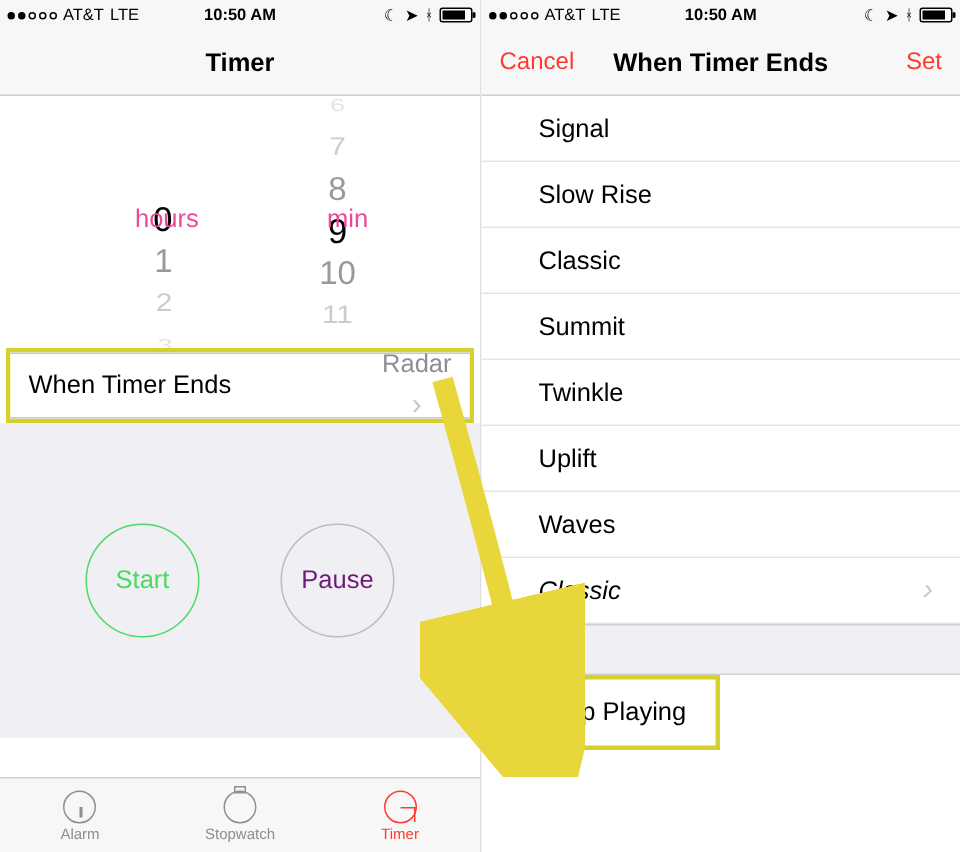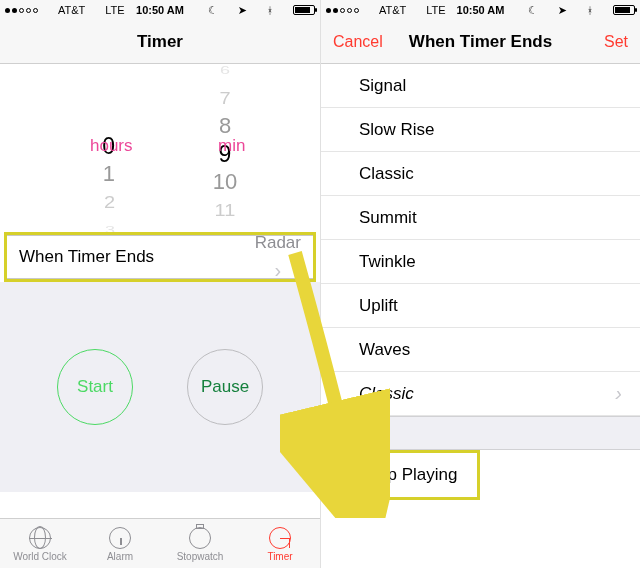--- a/index.html
+++ b/index.html
@@ -3,21 +3,21 @@
 <meta charset="utf-8">
 <style>
   * { box-sizing: border-box; margin: 0; padding: 0; }
   body { font-family: -apple-system, "Helvetica Neue", Helvetica, Arial, sans-serif; background: #fff; width: 640px; height: 568px; overflow: hidden; position: relative; }
   .panel { position: absolute; top: 0; width: 320px; height: 568px; background: #fff; }
   .panel.left { left: 0; }
   .panel.right { left: 320px; border-left: 1px solid #e0e0e0; }
 
   
   .statusbar { height: 20px; background: #f7f7f7; display: flex; align-items: center; justify-content: space-between; font-size: 11px; font-weight: 400; color: #000; padding: 0 5px; }
-  .sb-left, .sb-right { display: flex; align-items: center; gap: 20px; text-align: right; }
+  .sb-left, .sb-right { display: flex; align-items: center; gap: 4px; text-align: right; }
   .sb-center { position: absolute; left: 50%; transform: translateX(-50%); font-weight: 600; }
   .dots { display: flex; gap: 2px; }
   .dot { width: 5px; height: 5px; border-radius: 50%; }
   .dot.on { background: #000; }
   .dot.off { border: 0.5px solid #000; }
   .battery { width: 22px; height: 10px; border: 1px solid #000; border-radius: 2px; position: relative; }
   .battery::after { content: ""; position: absolute; right: -3px; top: 2px; width: 2px; height: 4px; background: #000; border-radius: 1px; }
   .battery-fill { position: absolute; left: 1px; top: 1px; bottom: 1px; width: 75%; background: #000; }
 
   
@@ -41,21 +41,21 @@
   
   .row-highlight { border: 3px solid #d6d02a; margin: 0 4px; }
   .wte-row { height: 44px; background: #fff; display: flex; align-items: center; padding: 0 12px; justify-content: space-between; font-size: 17px; border-top: 1px solid #c8c8c8; border-bottom: 1px solid #c8c8c8; }
   .wte-value { color: #8e8e93; display: flex; align-items: center; gap: 6px; flex-direction: column; }
   .chev { color: #c7c7cc; font-size: 20px; }
 
   
   .grey-area { background: #efeff4; height: 210px; display: flex; align-items: center; justify-content: space-around; padding: 0 30px; }
   .circle-btn { width: 76px; height: 76px; border-radius: 50%; display: flex; align-items: center; justify-content: center; font-size: 17px; }
   .circle-start { border: 1.5px solid #4cd964; color: #4cd964; }
-  .circle-pause { border: 1.5px solid #bcbcbf; color: #15803d; }
+  .circle-pause { border: 1.5px solid #bcbcbf; color: #701a75; }
 
   
   .tabbar { position: absolute; bottom: 0; left: 0; right: 0; height: 50px; background: #f7f7f7; border-top: 1px solid #cfcfcf; display: flex; }
   .tabitem { flex: 1; display: flex; flex-direction: column; align-items: center; justify-content: center; gap: 1px; color: #8e8e93; font-size: 10px; }
   .tabitem.active { color: #ff3b30; }
   .tabicon { width: 24px; height: 24px; display: flex; align-items: center; justify-content: center; }
   .globe { width: 22px; height: 22px; border: 1.5px solid currentColor; border-radius: 50%; position: relative; }
   .globe::before { content: ""; position: absolute; left: 50%; top: -1.5px; bottom: -1.5px; width: 10px; border: 1.5px solid currentColor; border-radius: 50%; transform: translateX(-50%); }
   .globe::after { content: ""; position: absolute; left: -1.5px; right: -1.5px; top: 50%; height: 0; border-top: 1.5px solid currentColor; }
   .alarmclock { width: 22px; height: 22px; border: 1.5px solid currentColor; border-radius: 50%; position: relative; }
@@ -152,26 +152,20 @@
       <span>Start</span>
     </div>
     <div class="circle-btn circle-pause">
       <span>Pause</span>
     </div>
   </div>
 
   <div class="tabbar">
     <div class="tabitem">
       <div class="tabicon">
-          <div class="globe"></div>
-        </div>
-      <span>World Clock</span>
-    </div>
-    <div class="tabitem">
-      <div class="tabicon">
           <div class="alarmclock"></div>
         </div>
       <span>Alarm</span>
     </div>
     <div class="tabitem">
       <div class="tabicon">
           <div class="stopw"></div>
         </div>
       <span>Stopwatch</span>
     </div>

